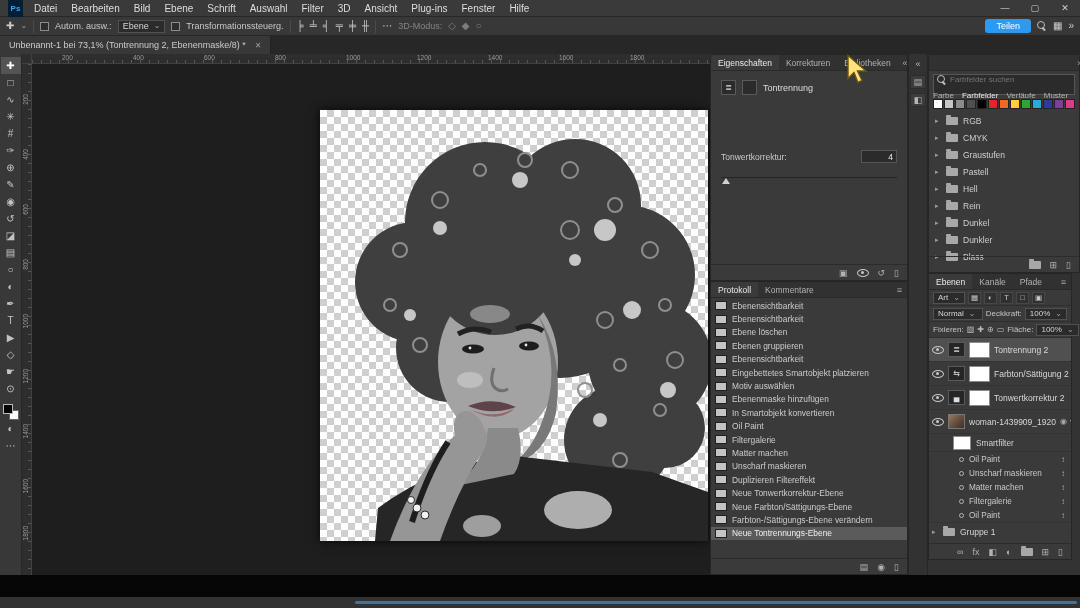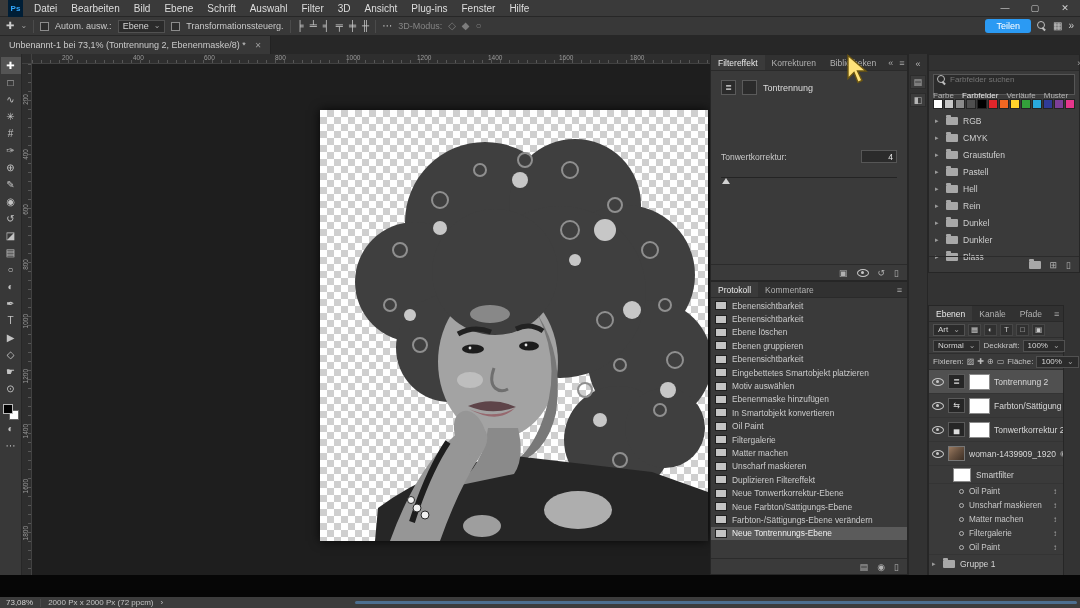--- a/index.html
+++ b/index.html
@@ -98,21 +98,21 @@
   .swpanel { left:0; right:0; top:0; height:219px; }
   .swpanel .ptab { padding:0 4px; font-size:8px;margin-top:40px; }
   .searchbox { margin:3px 4px 2px; height:21px; background:#2b2b2b; border:1px solid #565656; display:flex; align-items:flex-start; gap:3px; padding:0 3px; }
   .searchbox input { background:transparent; border:none; outline:none; color:#b9b9b9; font-size:8px; width:100%; font-family:inherit; }
   .swgrid { display:flex; gap:1px; padding:2px 4px 3px; }
   .sw { width:10px; height:10px; border:1px solid #232323; flex:none; }
   .grow { display:flex; align-items:center; gap:5px; height:17px; padding:0 6px; color:#cfcfcf; font-size:8.5px; }
   .garrow { color:#9a9a9a; font-size:7px; width:6px; flex:none; }
 
   
-  .laypanel { left:0; right:16px; top:219px; height:287px;margin-top:32px; }
+  .laypanel { left:0; right:8px; top:219px; height:287px; }
   .lctl { display:flex; align-items:center; gap:3px; height:16px; padding:0 4px; border-bottom:1px solid #2e2e2e; color:#c5c5c5; font-size:8px; }
   .lctl .dropdown { height:12px; font-size:8px; }
   .fticon { width:13px; height:12px; background:#303030; border:1px solid #474747; display:flex; align-items:center; justify-content:center; font-size:7.5px; color:#c9c9c9; flex:none; }
   .lockic { font-size:8px; color:#bdbdbd; }
   .lrow { display:flex; align-items:center; gap:4px; height:24px; padding:0 3px; font-size:8.5px; color:#d8d8d8; border-bottom:1px solid #343434; white-space:nowrap; overflow:hidden; }
   .lrow.sel { background:#505050; }
   .lthumb { width:17px; height:15px; background:#262626; border:1px solid #5a5a5a; display:flex; align-items:center; justify-content:center; font-size:8px; color:#dddddd; flex:none; }
   .lthumb.img { background:linear-gradient(135deg,#9a7a60 0%,#6b5442 45%,#3c2f25 100%); border-color:#777; }
   .lmask { width:21px; height:16px; background:#ffffff; border:1px solid #8a8a8a; flex:none; }
   .lmask.small { width:18px; height:14px; }
@@ -327,21 +327,21 @@
           <circle cx="97" cy="398" r="4"></circle>
             <circle cx="105" cy="405" r="4"></circle>
             <circle cx="91" cy="390" r="3.5"></circle>
         </g>
       </svg>
     </div>
   </div>
 
   <div class="panel props">
     <div class="ptabs">
-      <span class="ptab active">Filtereffekt</span>
+      <span class="ptab active">Eigenschaften</span>
       <span class="ptab">Korrekturen</span>
       <span class="ptab">Bibliotheken</span>
       <span class="hdr-ic">
         <span>«</span>
         <span>≡</span>
       </span>
     </div>
     <div class="prow1">
       <span class="adjicon">≣</span>
       <span class="adjicon"></span>
@@ -666,25 +666,19 @@
         <span>◧</span>
         <span>◐</span>
         <span class="folder"></span>
         <span>⊞</span>
         <span>▯</span>
       </div>
     </div>
   </div>
 
   <div class="blackbar"></div>
-  <div class="statusbar">
-    <span class="zoom">73,08%</span>
-    <span class="sep" style="height:8px"></span>
-    <span>2000 Px x 2000 Px (72 ppcm)</span>
-    <span>›</span>
-  </div>
   <div class="scrollline"></div>
 
   <svg class="cursor" viewBox="0 0 24 30">
     <polygon points="3,1 3,24 9,18 13,28 17,26 12.5,16.5 21,16.5" fill="#ffe27a" stroke="#6b5511" stroke-width="1.4"></polygon>
   </svg>
 
 </div>
 
 </body></html>

